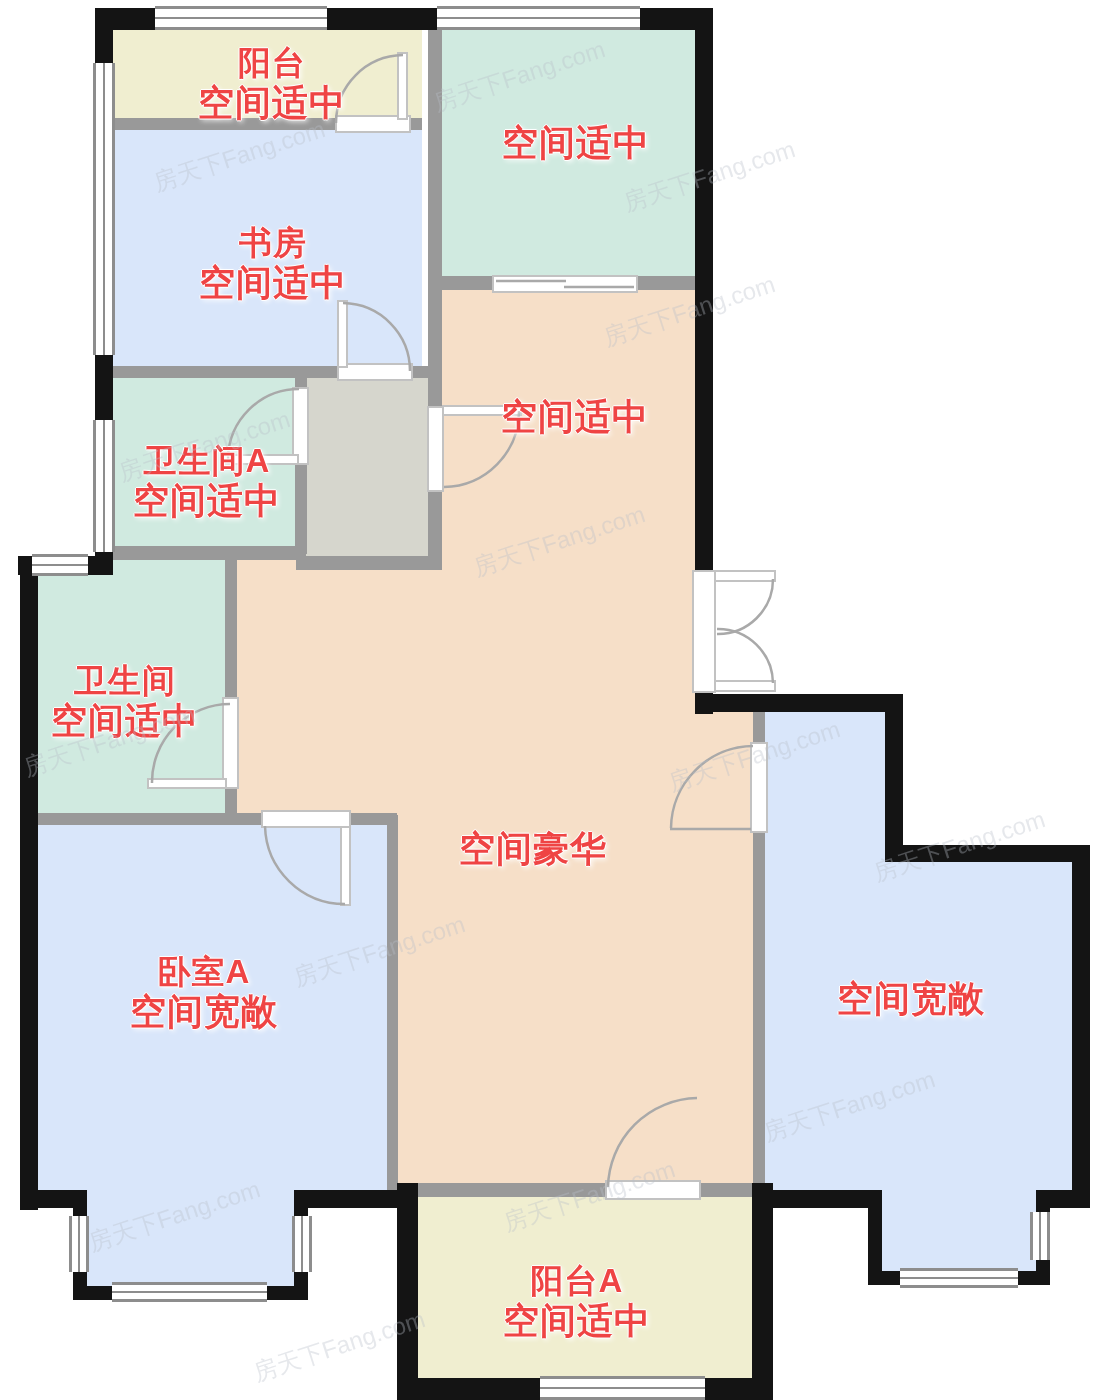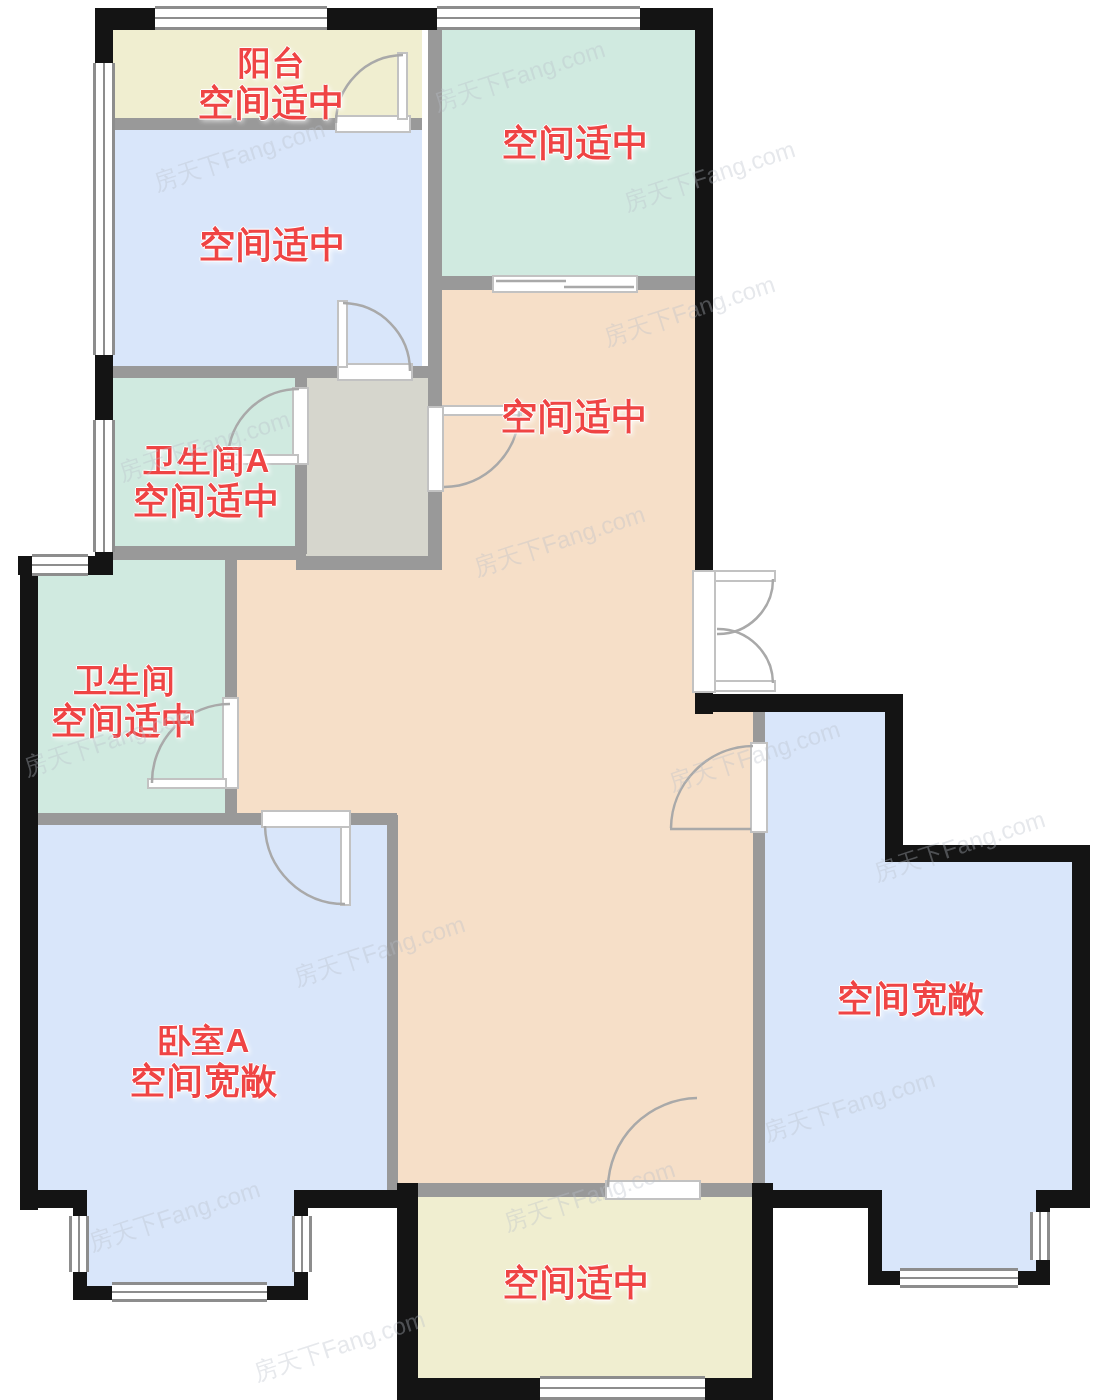--- a/index.html
+++ b/index.html
@@ -148,43 +148,46 @@
   </svg>
 
   <div class="lbl" style="left:132px;top:44px">
     <div class="lname">阳台</div>
     <div class="ldesc">空间适中</div>
   </div>
   <div class="lbl" style="left:436px;top:122px">
     <div class="ldesc">空间适中</div>
   </div>
   <div class="lbl" style="left:133px;top:224px">
+    <div class="lname">书房</div>
     <div class="ldesc">空间适中</div>
   </div>
   <div class="lbl" style="left:67px;top:442px">
     <div class="lname">卫生间A</div>
     <div class="ldesc">空间适中</div>
   </div>
   <div class="lbl" style="left:435px;top:396px">
     <div class="ldesc">空间适中</div>
   </div>
   <div class="lbl" style="left:-15px;top:662px">
     <div class="lname">卫生间</div>
     <div class="ldesc">空间适中</div>
   </div>
   <div class="lbl" style="left:393px;top:828px">
-  </div>
-  <div class="lbl" style="left:64px;top:1022px">
+    <div class="ldesc">空间豪华</div>
+  </div>
+  <div class="lbl" style="left:64px;top:953px">
     <div class="lname">卧室A</div>
     <div class="ldesc">空间宽敞</div>
   </div>
   <div class="lbl" style="left:771px;top:978px">
     <div class="ldesc">空间宽敞</div>
   </div>
   <div class="lbl" style="left:437px;top:1262px">
+    <div class="lname">阳台A</div>
     <div class="ldesc">空间适中</div>
   </div>
 
   <div class="wm" style="left:150px;top:140px">房天下Fang.com</div>
   <div class="wm" style="left:430px;top:60px">房天下Fang.com</div>
   <div class="wm" style="left:600px;top:295px">房天下Fang.com</div>
   <div class="wm" style="left:115px;top:430px">房天下Fang.com</div>
   <div class="wm" style="left:470px;top:525px">房天下Fang.com</div>
   <div class="wm" style="left:20px;top:725px">房天下Fang.com</div>
   <div class="wm" style="left:665px;top:740px">房天下Fang.com</div>

